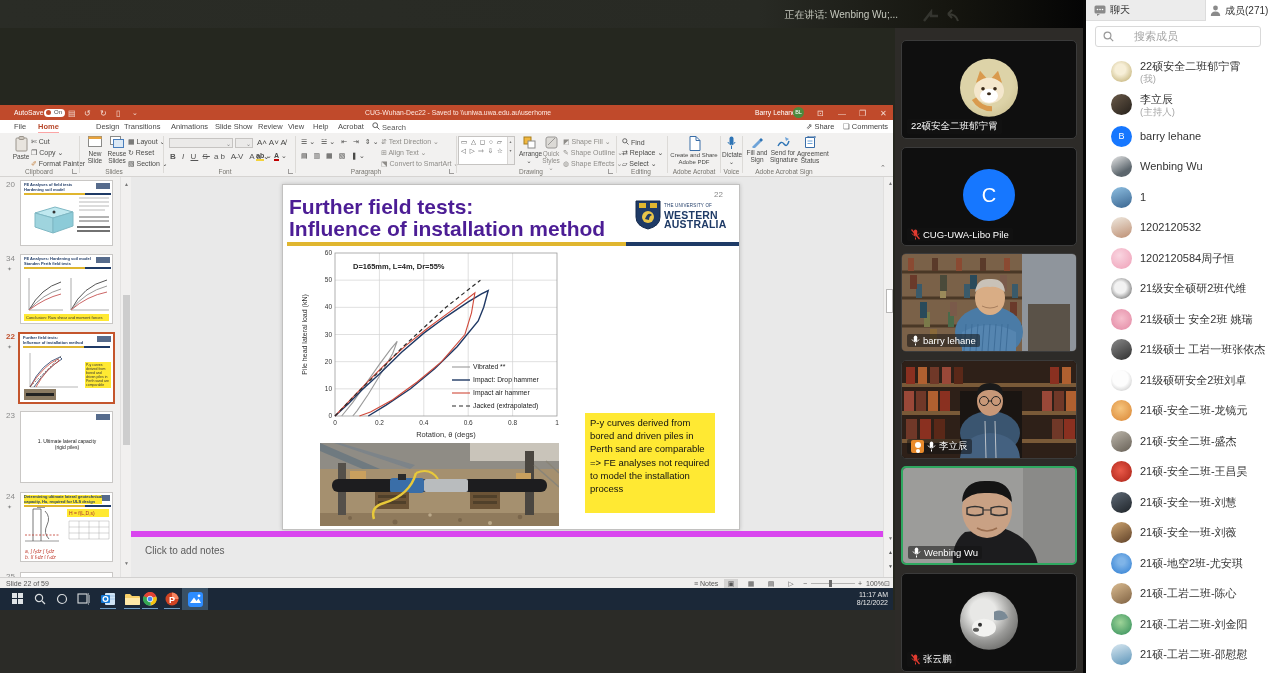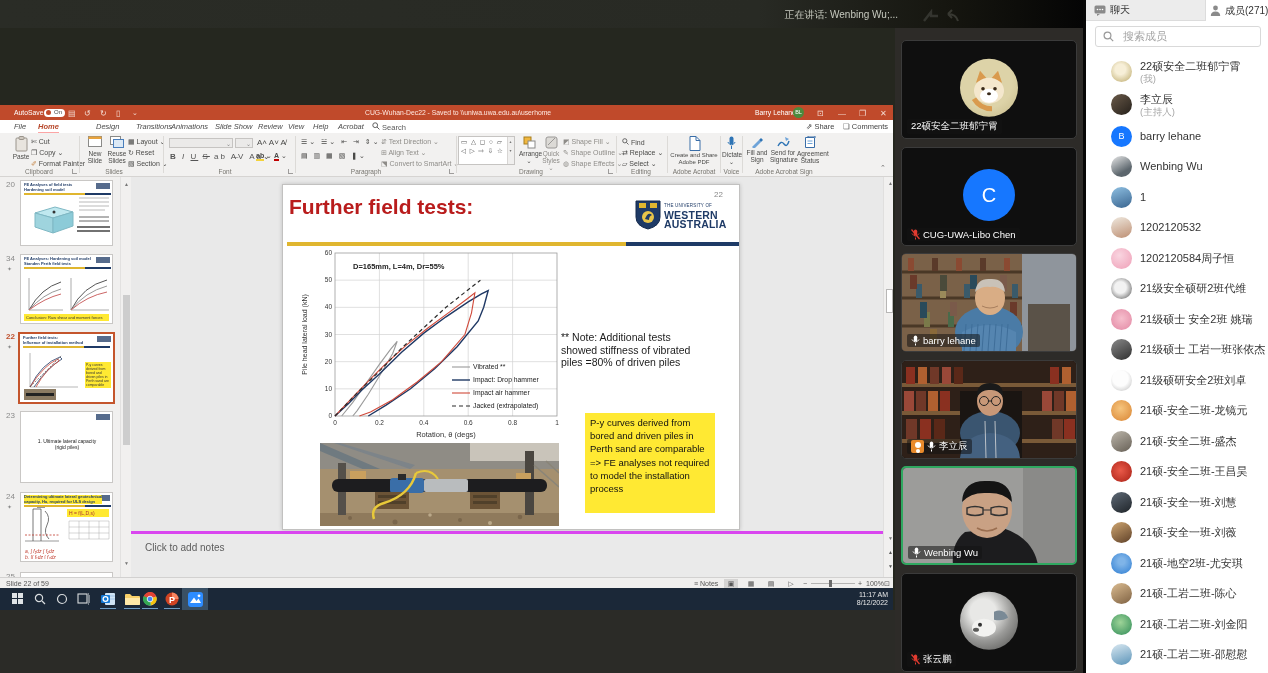--- a/index.html
+++ b/index.html
@@ -18,21 +18,21 @@
   
   #ppt { left:0; top:77px; width:893px; height:483px; background:#f2f1f0; }
   #ppt-titlebar { left:0; top:0; width:893px; height:15px; background:#c04a2b; color:#fff; font-size:6.8px; }
   #ppt-titlebar .t { top:4px; position:absolute; white-space:nowrap; }
   #autosave-toggle { left:44px; top:3.5px; width:21px; height:8px; background:#fff; border-radius:4px; }
   #autosave-toggle i { position:absolute; left:1.5px; top:1.5px; width:5px; height:5px; border-radius:50%; background:#c04a2b; }
   #autosave-toggle b { position:absolute; right:3px; top:0.5px; font-size:6px; color:#444; font-weight:normal; }
   .qat { color:#f3d9d0; font-size:8px; top:3px; }
   #bl-avatar { left:793px; top:2px; width:11px; height:11px; border-radius:50%; background:#4c8a3d; color:#fff; font-size:5.5px; text-align:center; line-height:11px; }
   #ppt-menu { left:0; top:15px; width:893px; height:13px; background:#fff; font-size:7.5px; color:#4a4a4a; }
-  .menu-item { position:absolute; top:2px; white-space:nowrap;font-style:italic; }
+  .menu-item { position:absolute; top:2px; white-space:nowrap; }
   .menu-item.active { color:#b7472a; font-weight:bold; border-bottom:1px solid #fca5a5; padding-bottom:1px; }
   #menu-search { position:absolute; left:372px; top:2px; color:#5a5a5a; }
   #share-btn { position:absolute; left:806px; top:2px; color:#444; white-space:nowrap; }
   #comments-btn { position:absolute; left:843px; top:2px; color:#444; white-space:nowrap; }
 
   #ppt-ribbon { left:0; top:28px; width:893px; height:44px; background:#f2f1f0; border-bottom:1px solid #d6d4d2; font-size:7.5px; color:#444; }
   .rgroup-label { position:absolute; bottom:1px; font-size:6.5px; color:#77756f; text-align:center; }
   .rdiv { position:absolute; top:3px; bottom:3px; width:1px; background:#dcdad7; }
   .rsmall { position:absolute; white-space:nowrap; font-size:7px; color:#4a4a48; }
   .rsmall.gray { color:#8e8c88; }
@@ -56,34 +56,34 @@
   .thumb-star { position:absolute; font-size:6px; color:#8a8a8a; }
   .thumb { position:absolute; left:20px; width:93px; background:#fff; border:1px solid #c9c7c5; overflow:hidden; }
   .thumb.sel { left:18px; width:97px; border:2px solid #c4552c; }
   .mini-title { position:absolute; left:3px; top:2px; font-size:4px; font-weight:bold; color:#1e3a66; line-height:4.5px; white-space:pre-line; }
   .mini-logo { position:absolute; right:2px; top:2px; width:14px; height:6px; background:#1e3a66; opacity:.75; }
   .mini-divider { position:absolute; left:3px; height:1.5px; background:#e0b62f; }
   .mini-divider i { position:absolute; right:0; top:0; width:30%; height:100%; background:#1e3a66; }
 
   
   #slide { left:282px; top:7px; width:458px; height:346px; background:#fff; border:1px solid #c2c1c0; box-shadow:0 0 4px rgba(0,0,0,.18); }
-  #slide-title { left:6px; top:11px; font-size:21px; line-height:21.5px; font-weight:bold; color:#b91c1c; }
+  #slide-title { left:6px; top:11px; font-size:21px; line-height:21.5px; font-weight:bold; color:#4c1d95; }
   #slide-num { right:16px; top:5px; font-size:8px; color:#888; }
   #uwa-logo { left:352px; top:15px; width:106px; height:30px; }
   #uwa-text { left:29px; top:1px; color:#1e3a66; line-height:9.5px; width:80px; }
   #uwa-text .s { font-size:4.5px; display:block; letter-spacing:.2px; }
   #uwa-text .b { font-size:10.5px; font-weight:bold; display:block; letter-spacing:.2px; }
   #slide-divider { left:4px; top:57px; width:452px; height:4px; background:#e0b62f; }
   #slide-divider i { position:absolute; right:0; top:0; width:113px; height:100%; background:#1e3a66; }
   #chart-svg { left:14px; top:60px; }
   #note-text { left:278px; top:146px; font-size:10.5px; line-height:12.5px; color:#1c1c1c; }
   #yellow-box { left:302px; top:228px; width:130px; height:100px; background:#ffe933; color:#111; font-size:9.5px; line-height:13.2px; padding:3px 5px; }
   #photo-svg { left:37px; top:258px; }
 
-  #notes-pane { left:131px; top:354px; width:752px; height:46px; background:#eaeaea; border-top:3px solid #d946ef; }
+  #notes-pane { left:131px; top:354px; width:752px; height:46px; background:#eaeaea; border-top:6px solid #d946ef; }
   #notes-text { left:14px; top:8px; font-size:10px; color:#5c5c5c; }
   #main-sb { left:883px; top:0px; width:10px; height:400px; background:#f1f0ef; border-left:1px solid #e0dfde; font-size:6px; color:#777; }
   #main-sb-thumb { position:absolute; left:1.5px; top:112px; width:7px; height:24px; background:#fff; border:1px solid #b8b7b6; }
 
   #ppt-status { left:0; top:472px; width:893px; height:11px; background:#f0efee; border-top:1px solid #d2d1d0; font-size:8px; color:#555; }
   #ppt-status .s { position:absolute; top:1.5px; white-space:nowrap; font-size:7px; }
   .view-btn { position:absolute; top:0.5px; width:14px; height:10px; text-align:center; font-size:7px; color:#555; line-height:10px; }
   .view-btn.active { background:#d5d4d3; }
   #zoom-track { position:absolute; left:811px; top:5px; width:44px; height:1px; background:#b5b4b3; }
   #zoom-thumb { position:absolute; left:829px; top:2px; width:3px; height:7px; background:#6a6a6a; }
@@ -103,21 +103,21 @@
   .host-badge { width:13px; height:13px; background:#e98a2b; border-radius:2px; display:inline-block; position:relative; }
   .host-badge:after { content:""; position:absolute; left:3.5px; top:2px; width:6px; height:6px; border-radius:50%; background:#fff; box-shadow:0 6px 0 -1px #fff; }
 
   
   #member-panel { left:1083px; top:0; width:185px; height:673px; background:#fff; border-left:3px solid #070707; }
   #panel-tabs { position:absolute; left:0; top:0; width:182px; height:21px; display:flex; }
   #tab-chat { flex:0 0 120px; background:#ececec; border-bottom:1px solid #dcdcdc; border-right:1px solid #dcdcdc; }
   #tab-members { flex:1; background:#fff; padding-left:4px !important; }
   .ptab { display:flex; align-items:center; gap:4px; padding-left:8px; font-size:10px; color:#333; white-space:nowrap; }
   #search-row { position:absolute; left:0; top:21px; width:182px; height:31px; background:#fff; }
-  #search-input { position:absolute; left:9px; top:5px; width:166px; height:21px; border:1px solid #d9d9d9; border-radius:3px; background:#fff; display:flex; align-items:center; gap:9px; padding-left:7px; color:#a3a3a3; font-size:11px; }
+  #search-input { position:absolute; left:9px; top:5px; width:166px; height:21px; border:1px solid #d9d9d9; border-radius:3px; background:#fff; display:flex; align-items:center; gap:20px; padding-left:7px; color:#a3a3a3; font-size:11px; }
   #member-list { position:absolute; left:0; top:55px; width:182px; }
   .mrow { position:relative; display:flex; align-items:center; gap:8px; padding-left:25px; height:30.5px; overflow:hidden; }
   .mrow.two { height:33px; }
   .mava { width:21px; height:21px; border-radius:50%; flex:none; }
   .mname { font-size:11px; color:#333; line-height:13px; white-space:nowrap; }
   .msub { font-size:9.5px; color:#a6a6a6; line-height:11px; }
 
   
   .av1{background:radial-gradient(circle at 45% 40%,#f7efd8 30%,#cfc08e 75%);}
   .av2{background:linear-gradient(140deg,#6b5b4a,#241f1a);}
@@ -181,21 +181,21 @@
       <span id="menu-search"><svg width="8" height="8" viewBox="0 0 10 10">
             <circle cx="4" cy="4" r="3" fill="none" stroke="#5a5a5a" stroke-width="1.2"></circle>
             <path d="M6.3 6.3 L9.3 9.3" stroke="#5a5a5a" stroke-width="1.2"></path>
           </svg> <span>Search</span></span>
       <span id="share-btn">⇗ <span>Share</span></span>
       <span id="comments-btn">❏ <span>Comments</span></span>
     <span class="menu-item" style="left: 14px;">File</span>
         <span class="menu-item active" style="left: 38px;">Home</span>
         <span class="menu-item" style="left: 68px; margin-top: 44px;">Insert</span>
         <span class="menu-item" style="left: 96px;">Design</span>
-        <span class="menu-item" style="left: 136px;">Transitions</span>
+        <span class="menu-item" style="left: 124px;">Transitions</span>
         <span class="menu-item" style="left: 171px;">Animations</span>
         <span class="menu-item" style="left: 215px;">Slide Show</span>
         <span class="menu-item" style="left: 258px;">Review</span>
         <span class="menu-item" style="left: 288px;">View</span>
         <span class="menu-item" style="left: 313px;">Help</span>
         <span class="menu-item" style="left: 338px;">Acrobat</span>
       </div>
 
     <div class="abs" id="ppt-ribbon">
 
@@ -425,21 +425,21 @@
             <div></div>
           </div>
         </div>
       <div class="abs" id="thumb-sb">
         <span class="sb-btn" style="top:4px">▲</span>
         <div id="thumb-sb-thumb"></div>
         <span class="sb-btn" style="bottom:11px">▼</span>
       </div>
 
       <div class="abs" id="slide">
-        <div class="abs" id="slide-title"><span>Further field tests:</span><br></div>
+        <div class="abs" id="slide-title"><span>Further field tests:</span><br><span>Influence of installation method</span></div>
         <div class="abs" id="slide-num">22</div>
         <div class="abs" id="uwa-logo">
           <svg width="26" height="30" viewBox="0 0 26 30" style="position:absolute;left:0;top:0">
             <path d="M1 1 H25 V17 Q25 26 13 29 Q1 26 1 17 Z" fill="#1e3a66" stroke="#13284a"></path>
             <rect x="4" y="3" width="7" height="5" fill="#e0b62f"></rect>
               <rect x="15" y="3" width="7" height="5" fill="#e0b62f"></rect>
             <circle cx="13" cy="17" r="6" fill="#e8c54a"></circle>
               <path d="M10 19 Q13 11 17 15 Q14 16 14 20 Z" fill="#1e3a66"></path>
           </svg>
           <div class="abs" id="uwa-text">
@@ -484,25 +484,20 @@
             <text x="56" y="24" font-size="7.5" font-weight="bold" fill="#222">D=165mm, L=4m, Dr=55%</text>
             <line x1="155" y1="122" x2="173" y2="122" stroke="#9a9a9a" stroke-width="1.1"></line>
             <text x="176" y="124" font-size="6.8" fill="#222">Vibrated **</text>
             <line x1="155" y1="135" x2="173" y2="135" stroke="#1f3864" stroke-width="1.4"></line>
             <text x="176" y="137" font-size="6.8" fill="#222">Impact: Drop hammer</text>
             <line x1="155" y1="148" x2="173" y2="148" stroke="#d0493a" stroke-width="1.1"></line>
             <text x="176" y="150" font-size="6.8" fill="#222">Impact air hammer</text>
             <line x1="155" y1="161" x2="173" y2="161" stroke="#2b2b2b" stroke-width="1.2" stroke-dasharray="4 3"></line>
             <text x="176" y="163" font-size="6.8" fill="#222">Jacked (extrapolated)</text>
           </svg>
-        <div class="abs" id="note-text">
-            <div>** Note: Additional tests</div>
-            <div>showed stiffness of vibrated</div>
-            <div>piles =80% of driven piles</div>
-          </div>
         <div class="abs" id="yellow-box">P-y curves derived from bored and driven piles in Perth sand are comparable =&gt; FE analyses not required to model the installation process</div>
         <svg class="abs" id="photo-svg" width="239" height="83" viewBox="0 0 239 83">
             <rect width="239" height="83" fill="#9a8a74"></rect>
    <rect width="239" height="26" fill="#8f8c85"></rect>
    <path d="M0 0 L60 26 L52 30 L0 8 Z" fill="#6f7a80"></path>
    <path d="M20 0 L95 22 L90 26 L14 0 Z" fill="#7d8489"></path>
    <rect x="150" y="0" width="89" height="18" fill="#c9c4ba"></rect>
    <path d="M0 26 H239 V83 H0 Z" fill="#a5906f"></path>
    <path d="M0 70 H239 V83 H0 Z" fill="#8f7a5c"></path>
    <circle cx="30" cy="75" r="2" fill="#7a664c"></circle>
@@ -653,21 +648,21 @@
     </div>
     <div class="tile" style="top: 119px;">
       <div class="avatar-big" style="width:52px;height:52px;background:#1677ff;color:#fff;font-size:20px;text-align:center;line-height:52px">C</div>
       <div class="tile-label">
         <svg width="9" height="11" viewBox="0 0 9 11">
           <rect x="2.8" y="0.5" width="3.4" height="6" rx="1.7" fill="#e23b30"></rect>
           <path d="M1 4.5 Q4.5 9.5 8 4.5" fill="none" stroke="#e23b30" stroke-width="1"></path>
           <path d="M4.5 8.5 V10.5" stroke="#e23b30" stroke-width="1"></path>
           <path d="M0.5 0.5 L8.5 10" stroke="#e23b30" stroke-width="1.2"></path>
         </svg>
-        <span>CUG-UWA-Libo Chen</span>
+        <span>CUG-UWA-Libo Pile</span>
       </div>
     </div>
     <div class="tile" style="top: 225px;"><svg width="174" height="97" viewBox="0 0 174 97">
       <rect width="174" height="97" fill="#6a5440"></rect>
       <rect x="0" y="0" width="120" height="97" fill="#7a6148"></rect>
       <path d="M0 18 H120 M0 44 H120 M0 72 H120" stroke="#4a3826" stroke-width="3"></path>
       <rect x="6" y="4" width="6" height="13" fill="#8a4a32"></rect>
         <rect x="14" y="30" width="6" height="14" fill="#3a5a6a"></rect>
         <rect x="22" y="58" width="6" height="15" fill="#7a7a4a"></rect>
         <rect x="30" y="4" width="6" height="13" fill="#5a3a2a"></rect>

